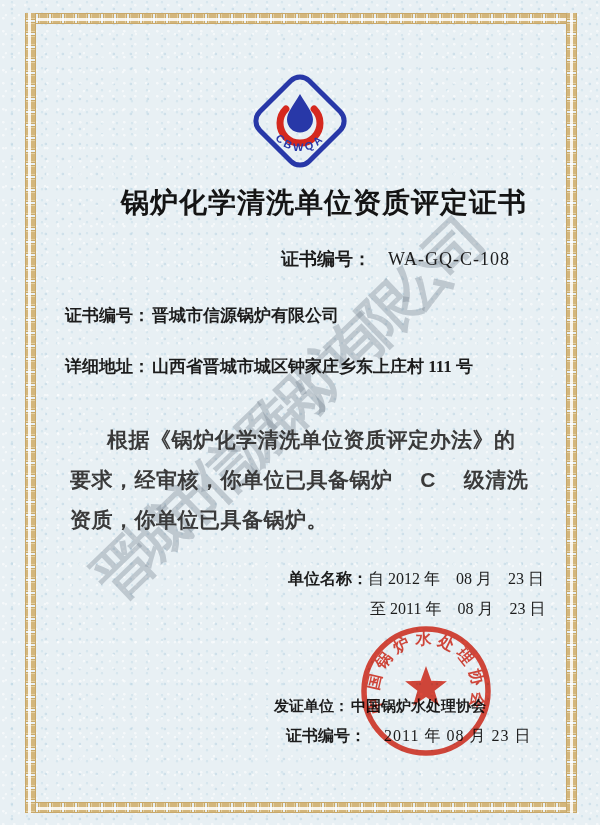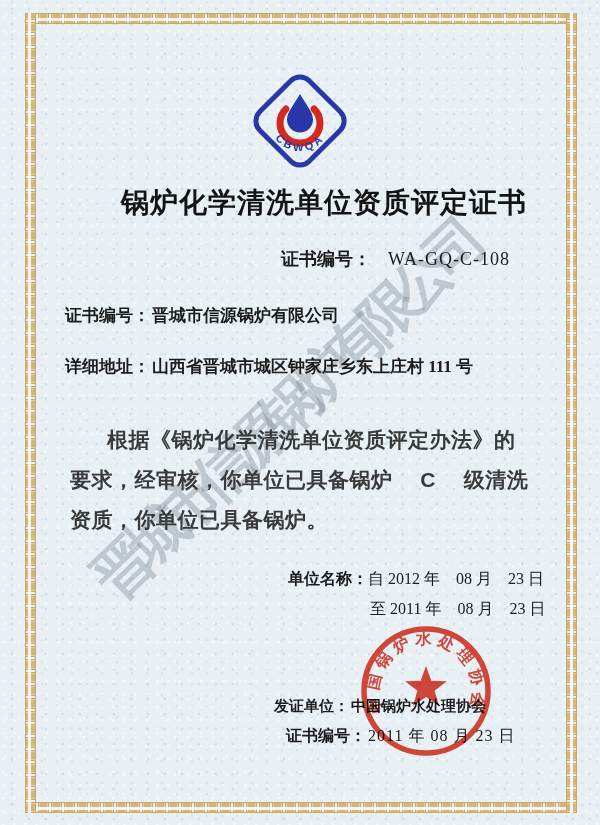--- a/index.html
+++ b/index.html
@@ -68,21 +68,21 @@
     font-size:21px;font-weight:700;color:#3a3a3a;letter-spacing:.5px;
   }
   .body-para .bline{height:40px;line-height:26px;}
   .body-para .indent{text-indent:37px;}
   .valid-block{position:absolute;left:288px;top:564px;font-size:16px;line-height:30px;font-weight:700;}
   .valid-block .val{font-weight:400;}
   .valid-block .to-line{padding-left:82px;font-weight:400;}
   .issuer-line{position:absolute;left:274px;top:697px;font-size:15px;font-weight:700;}
   .issuer-line .val{font-weight:700;margin-left:2px;}
   .date-line{position:absolute;left:286px;top:726px;font-size:16px;font-weight:700;}
-  .date-line .val{font-weight:400;letter-spacing:1px;margin-left:2px;}
+  .date-line .val{font-weight:400;letter-spacing:1px;margin-left:18px;}
   
   .seal{position:absolute;left:356px;top:622px;z-index:3;opacity:.88;mix-blend-mode:multiply;}
   .seal text{font-family:"Liberation Serif","DejaVu Serif",serif;font-weight:700;}
   .logo text{font-family:"Liberation Sans","DejaVu Sans",sans-serif;font-weight:700;}
 </style>
 </head>
 <body>
 
 <div class="page">
 

